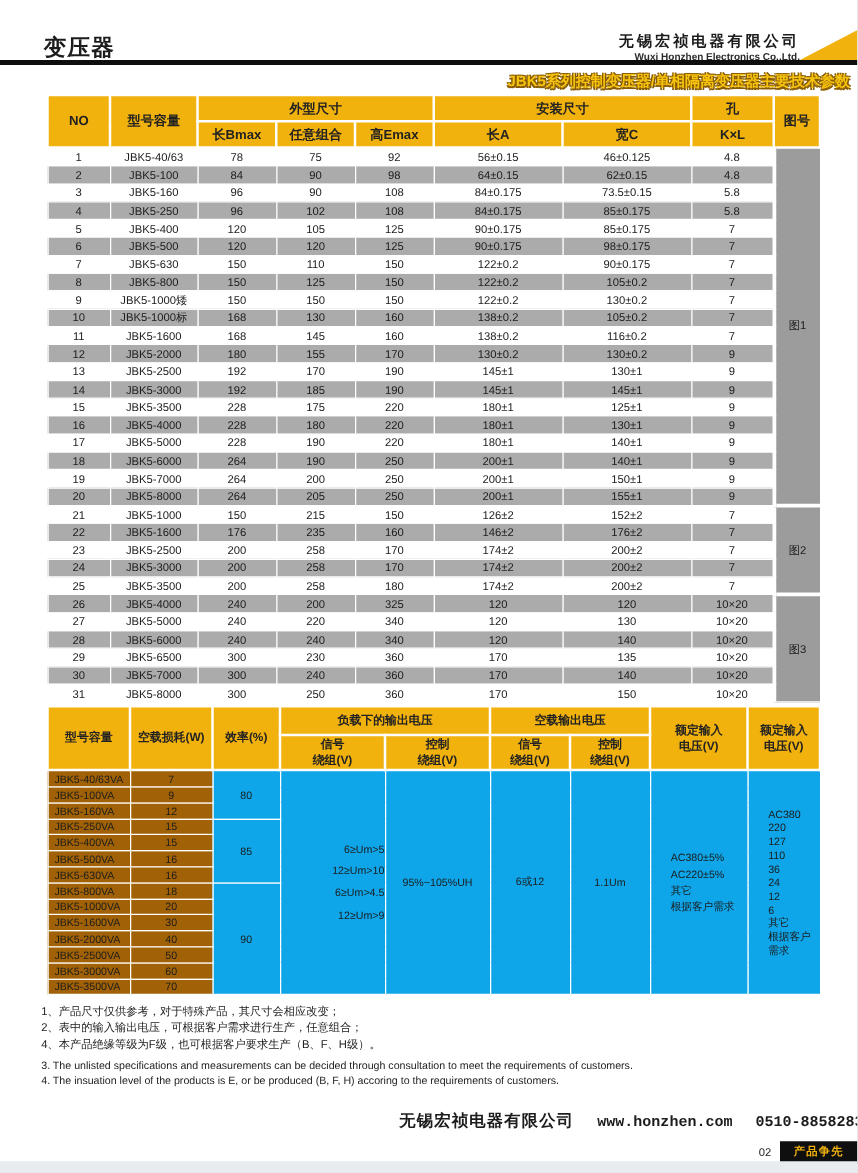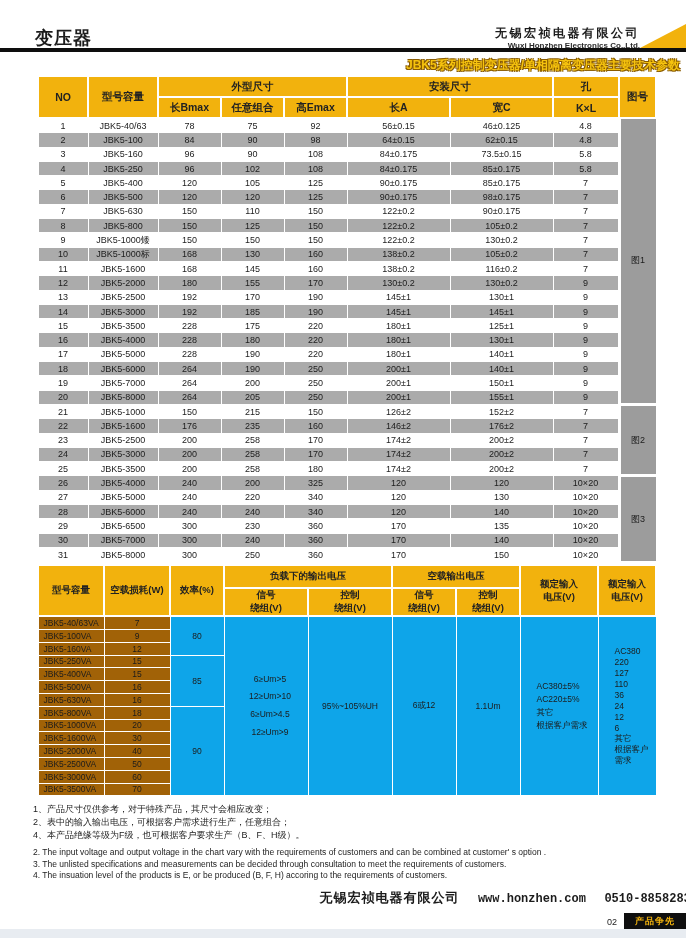--- a/index.html
+++ b/index.html
@@ -24,21 +24,21 @@
   .t1 td{border:1px solid #fff;font-size:9px;text-align:center;height:13.3px;padding:0;}
   .t1 tr.even > td.c{background:#ABABAB;}
   .t1 tr.odd  > td.c{background:#fff;}
   td.fig-cell{background:#9C9C9C;border-left:3px solid #fff;font-size:9px;}
   td.fig-gap{border-top:3px solid #fff;}
   .t2{margin-top:2px;}
   .t2 th{font-size:9.5px;height:21px;}
   .t2 td{border:1px solid #fff;font-size:8.5px;text-align:center;height:11.8px;padding:0;background:#a16207;}
   .t2 td.model{text-align:left;padding-left:5px;}
   .t2 td.big{background:#0ea5e9;vertical-align:middle;white-space:pre-line;}
-  .t2 td.load-signal{text-align:center;padding-left:8px;line-height:2.1;}
+  .t2 td.load-signal{text-align:right;padding-left:8px;line-height:2.1;}
   .t2 td.rated-in{text-align:left;padding-left:16px;line-height:1.55;}
   .t2 td.rated-out{text-align:left;padding-left:16px;line-height:1.28;}
   
   .notes{margin:7px 0 0 33px;}
   .notes .cn{font-size:9px;line-height:13px;}
   .notes .en{font-size:8.5px;line-height:11.5px;margin-top:1px;}
   .notes .en-block{margin-top:5px;}
   
   .pagenum-row{position:absolute;right:0;top:869px;display:flex;align-items:center;margin-top:44px;}
   .pagenum{font-size:9px;margin-right:7px;color:#222;}
@@ -536,21 +536,20 @@
         </tbody>
     </table>
 
     <div class="notes">
       <div class="cn">
           <div>1、产品尺寸仅供参考，对于特殊产品，其尺寸会相应改变；</div>
           <div>2、表中的输入输出电压，可根据客户需求进行生产，任意组合；</div>
           <div>4、本产品绝缘等级为F级，也可根据客户要求生产（B、F、H级）。</div>
         </div>
       <div class="en en-block">
-          <div>2. The input voltage and output voltage in the chart vary with the requirements of customers and can be combined at customer' s option .</div>
           <div>3. The unlisted specifications and measurements can be decided through consultation to meet the requirements of customers.</div>
           <div>4. The insuation level of the products is E, or be produced (B, F, H) accoring to the requirements of customers.</div>
         </div>
     </div>
 
   </div>
 
   <div class="pagenum-row">
     <span class="pagenum">02</span>
     <span class="badge">产品争先</span>

